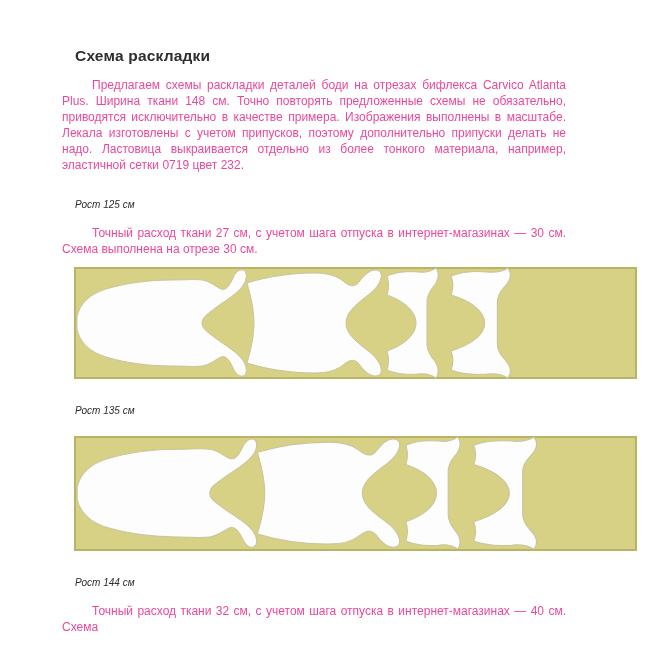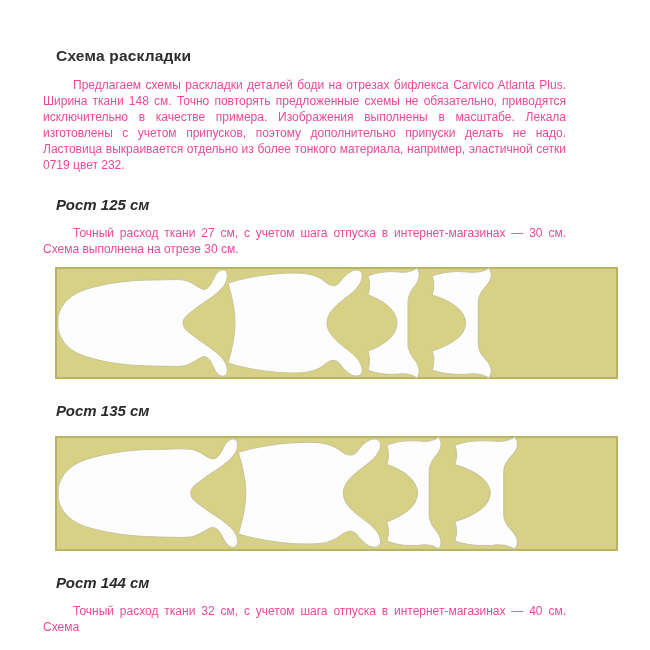--- a/index.html
+++ b/index.html
@@ -12,44 +12,44 @@
     height: 650px;
     overflow: hidden;
     font-family: "Liberation Sans", sans-serif;
     color: #2b2b2b;
   }
   .page {
     position: relative;
     width: 608px;
     height: 650px;
     box-sizing: border-box;
-    padding: 46px 42px 0 43px;
+    padding: 46px 42px 0 62px;
     background: #ffffff;
   }
   h1.doc-title {
     margin: 0 0 0 13px;
     font-size: 15.5px;
     line-height: 19px;
     font-weight: bold;
     color: #2e2e31;
     letter-spacing: 0.2px;
   }
   p.body-text {
     margin: 12px 0 0 0;
     font-size: 12px;
     line-height: 16px;
     text-align: justify;
     text-indent: 30px;
     color: #ec4899;
   }
   h2.section-heading {
     margin: 23px 0 0 13px;
-    font-size: 15px;
+    font-size: 10px;
     line-height: 17px;
-    font-weight: bold;
+    font-weight: normal;
     font-style: italic;
     color: #2b2b2b;
   }
   section.size-section p.body-text {
   }
   .diagram {
     display: block;
     margin: 10px 0 0 12px;
   }
   .diagram-2 {

